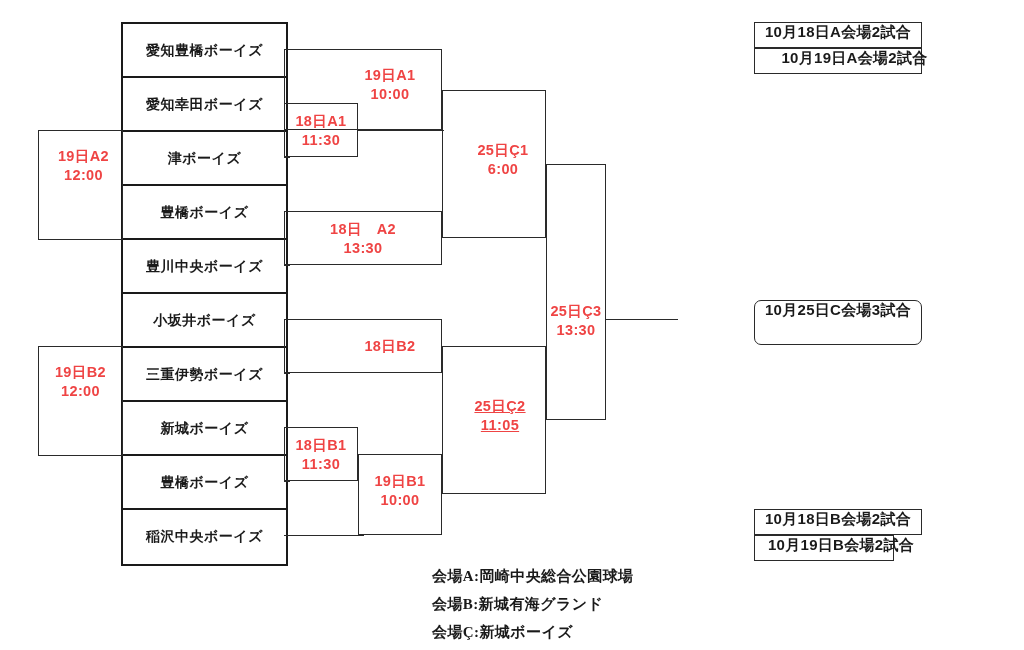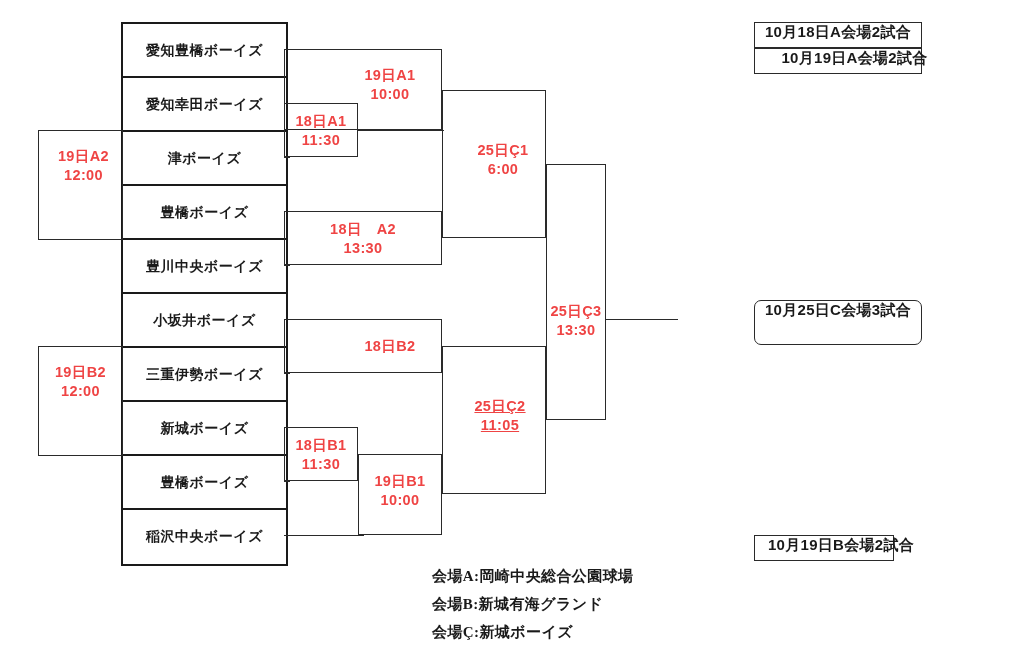--- a/index.html
+++ b/index.html
@@ -214,20 +214,23 @@
     <span>10月18日A会場2試合</span>
   </div>
   <div class="legend-box" style="left:754px; top:48px;  width:168px; height:26px;padding-left:33px;">
     <span>10月19日A会場2試合</span>
   </div>
 
   <div class="legend-box" style="left:754px; top:300px; width:168px; height:45px;border-radius:7px;">
     <span>10月25日C会場3試合</span>
   </div>
 
+  <div class="legend-box" style="left:754px; top:509px; width:168px; height:26px;">
+    <span>10月18日B会場2試合</span>
+  </div>
   <div class="legend-box" style="left:754px; top:535px; width:140px; height:26px;padding-left:34px;">
     <span>10月19日B会場2試合</span>
   </div>
 
   <div class="venue-list">
     <span class="venue-line">会場A:岡崎中央総合公園球場</span>
     <span class="venue-line">会場B:新城有海グランド</span>
     <span class="venue-line">会場Ç:新城ボーイズ</span>
   </div>
 

